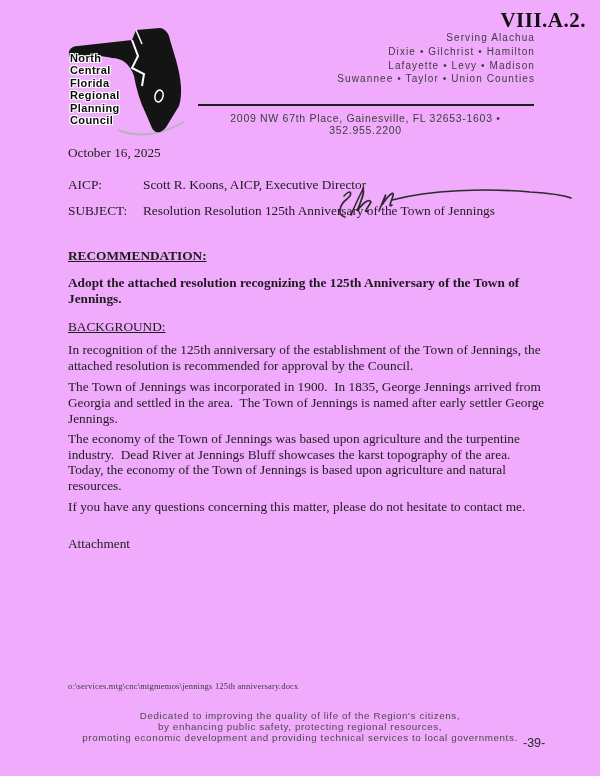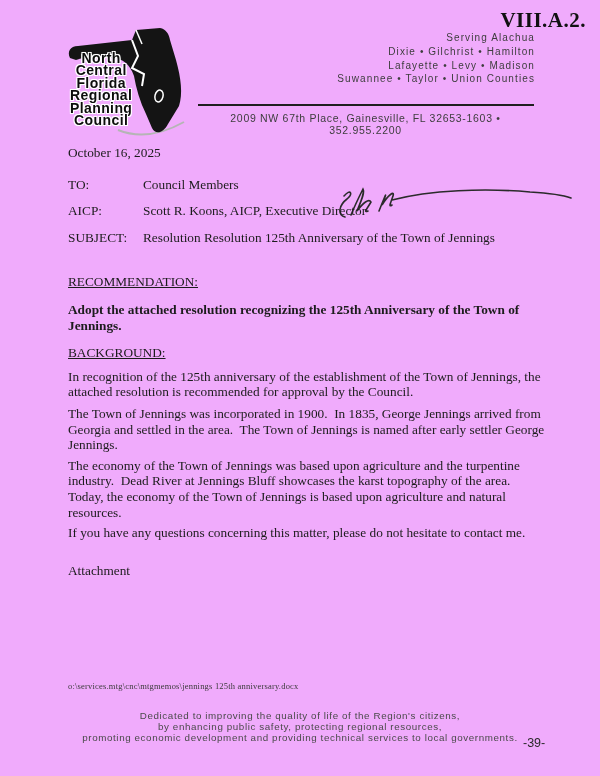--- a/index.html
+++ b/index.html
@@ -34,34 +34,33 @@
     text-align:center;
     font-family:"Liberation Sans", sans-serif;
     font-size:10.5px;letter-spacing:.7px;color:#3d3d3d;
   }
   
   .logo{position:absolute;left:62px;top:12px;width:148px;height:126px;}
   .logo svg{position:absolute;left:0;top:0;}
   .logo-text{
     position:absolute;left:8px;top:40px;
     font-family:"Liberation Sans", sans-serif;
-    font-weight:bold;font-size:14px;line-height:12.4px;letter-spacing:.4px;
+    font-weight:bold;font-size:11px;line-height:12.4px;letter-spacing:.4px;
     color:#0d0d0d;
     text-shadow:-1px -1px 0 #fff,1px -1px 0 #fff,-1px 1px 0 #fff,1px 1px 0 #fff,0 0 2px #fff;
-    text-align:center;
   }
   
   .body{
     position:absolute;left:68px;top:145px;width:478px;
     font-size:13.3px;line-height:15.6px;
   }
   .field-row{margin-bottom:11px;}
   .field-label{display:inline-block;width:75px;vertical-align:top;}
   .fields{margin-top:16px;}
-  .h-underline{text-decoration:underline;margin-top:29px;}
+  .h-underline{text-decoration:underline;margin-top:29px;font-weight:bold;}
   .h-underline2{text-decoration:underline;margin-top:12px;}
   .bold-line{font-weight:bold;margin-top:12px;}
   .para{white-space:pre-wrap;}
   .p1{margin-top:8px;}
   .p2{margin-top:6px;}
   .p3{margin-top:5px;}
   .p4{margin-top:5px;}
   .attachment{margin-top:22px;}
   .signature{position:absolute;left:335px;top:183px;width:242px;height:42px;}
   
@@ -131,23 +130,20 @@
              M16,32 C20,22 26,10 28,6 C30,10 26,18 22,28 C28,20 34,15 36,19 C32,26 28,30 33,28
              M44,28 C48,18 52,8 50,14 L47,22 C53,12 60,7 58,13 C56,19 53,25 57,22
              M57,17 C95,7 150,5 195,9 C212,10 228,12 236,15" fill="none" stroke="#2b2b2b" stroke-width="1.6" stroke-linecap="round"></path>
   </svg>
 
   <div class="body">
     <div>October 16, 2025</div>
 
     <div class="fields">
       <div class="field-row">
-        <span class="field-label">TO:</span><span>Council Members</span>
-      </div>
-      <div class="field-row">
         <span class="field-label">AICP:</span><span>Scott R. Koons, AICP, Executive Director</span>
       </div>
       <div class="field-row">
         <span class="field-label">SUBJECT:</span><span>Resolution Resolution 125th Anniversary of the Town of Jennings</span>
       </div>
     </div>
 
     <div class="h-underline">RECOMMENDATION:</div>
     <div class="bold-line">Adopt the attached resolution recognizing the 125th Anniversary of the Town of Jennings.</div>
     <div class="h-underline2">BACKGROUND:</div>

